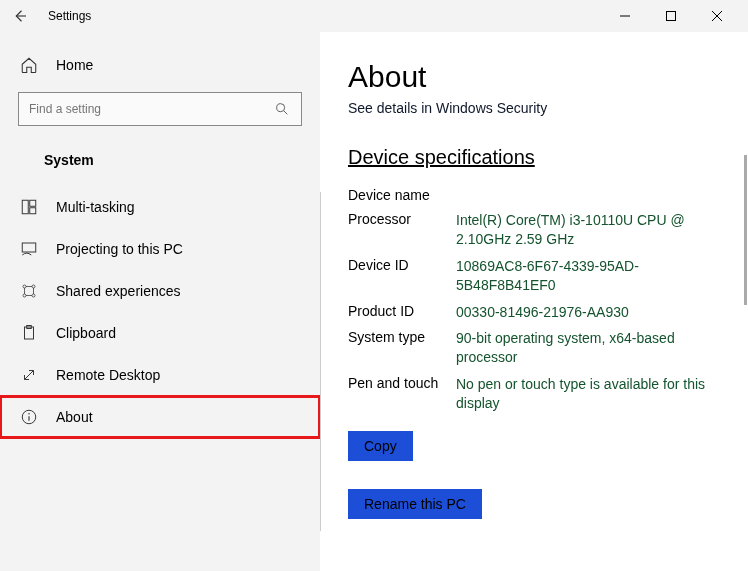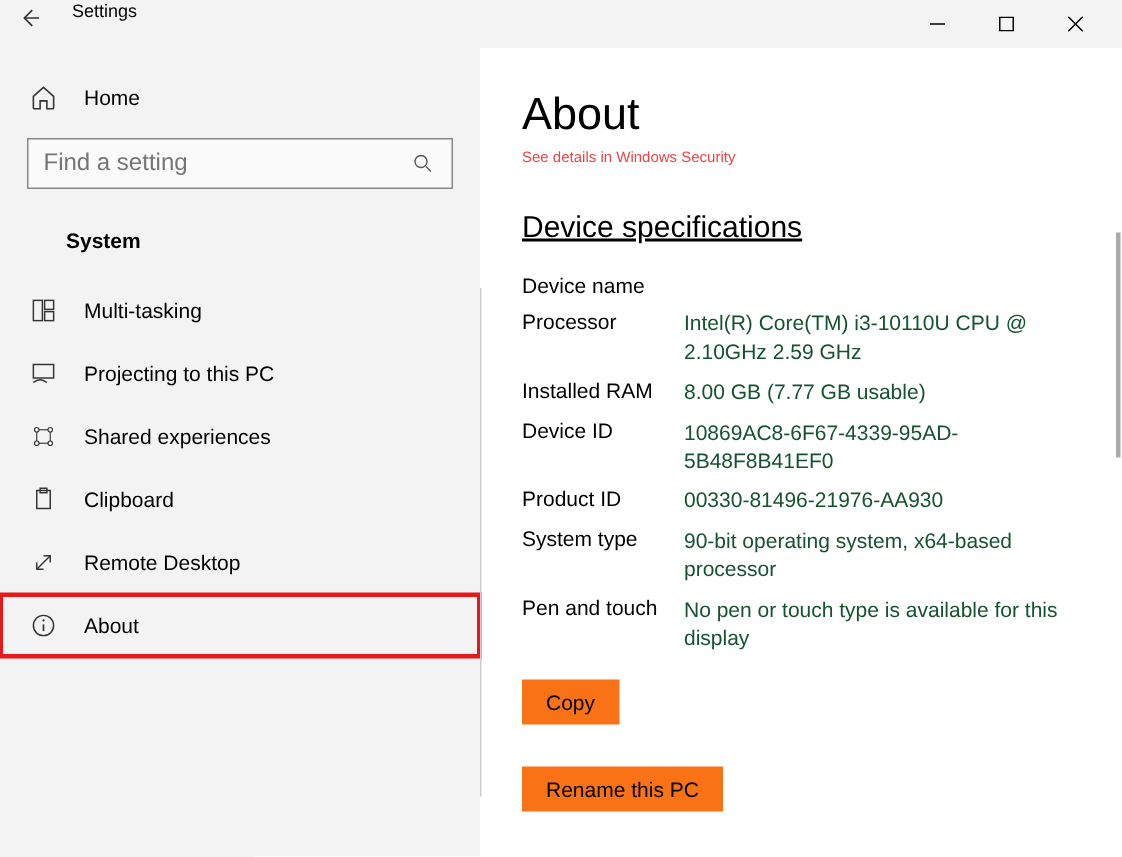--- a/index.html
+++ b/index.html
@@ -9,20 +9,21 @@
     color: #000;
     background: #fff;
     width: 748px;
     height: 571px;
     overflow: hidden;
     position: relative;
   }
   .window { display: flex; flex-direction: column; height: 100%; }
   .titlebar {
     display: flex;
+    align-items: center;
     height: 32px;
     padding: 0 8px;
     background: #f3f3f3;
   }
   .titlebar .back {
     width: 24px; height: 24px;
     display: flex; align-items: center; justify-content: center;
     margin-right: 16px;
   }
   .titlebar .title { font-size: 12px; }
@@ -54,21 +55,21 @@
     border: 1px solid #888;
     background: #fafafa;
     height: 34px;
     display: flex;
     align-items: center;
     padding: 0 10px;
     justify-content: space-between;
   }
   .search input {
     border: none; background: transparent; outline: none;
-    font-size: 16px; width: 90%; color: #555;
+    font-size: 12px; width: 90%; color: #555;
   }
   .section-hdr {
     font-weight: 600;
     font-size: 14px;
     padding: 8px 20px 18px 20px;
     margin-left: 24px;
   }
   .nav-item { cursor: default; }
   .nav-item .label { font-size: 14px; }
   .nav-item.highlight {
@@ -80,36 +81,36 @@
     flex: 1;
     padding: 28px 24px 20px 28px;
     position: relative;
     overflow: hidden;
   }
   .content h1 {
     font-weight: 400;
     font-size: 30px;
     margin-bottom: 6px;
   }
-  .link { color: #ef4444; font-size: 10px; cursor: pointer; }
+  .link { color: #0f172a; font-size: 14px; cursor: pointer; }
   .subhead {
     font-size: 20px;
     font-weight: 400;
     margin: 30px 0 14px 0;
     text-decoration: underline;
   }
   .spec-row {
     display: flex;
     padding: 4px 0;
     font-size: 14px;
   }
   .spec-row .k { width: 108px; flex-shrink: 0; color: #000; }
   .spec-row .v { color: #14532d; line-height: 1.35; }
   .btn {
-    background: #f97316;
+    background: #1d4ed8;
     border: none;
     padding: 7px 16px;
     font-size: 14px;
     margin-top: 14px;
     color: #000;
     cursor: pointer;
   }
   .divider {
     position: absolute;
     left: 0;
@@ -260,24 +261,20 @@
       <div class="subhead">Device specifications</div>
 
       <div class="spec-row">
         <div class="k">Device name</div>
       </div>
       <div class="spec-row">
         <div class="k">Processor</div>
         <div class="v">Intel(R) Core(TM) i3-10110U CPU @ 2.10GHz   2.59 GHz</div>
       </div>
       <div class="spec-row">
-        <div class="k">Installed RAM</div>
-        <div class="v">8.00 GB (7.77 GB usable)</div>
-      </div>
-      <div class="spec-row">
         <div class="k">Device ID</div>
         <div class="v">10869AC8-6F67-4339-95AD-5B48F8B41EF0</div>
       </div>
       <div class="spec-row">
         <div class="k">Product ID</div>
         <div class="v">00330-81496-21976-AA930</div>
       </div>
       <div class="spec-row">
         <div class="k">System type</div>
         <div class="v">90-bit operating system, x64-based processor</div>

